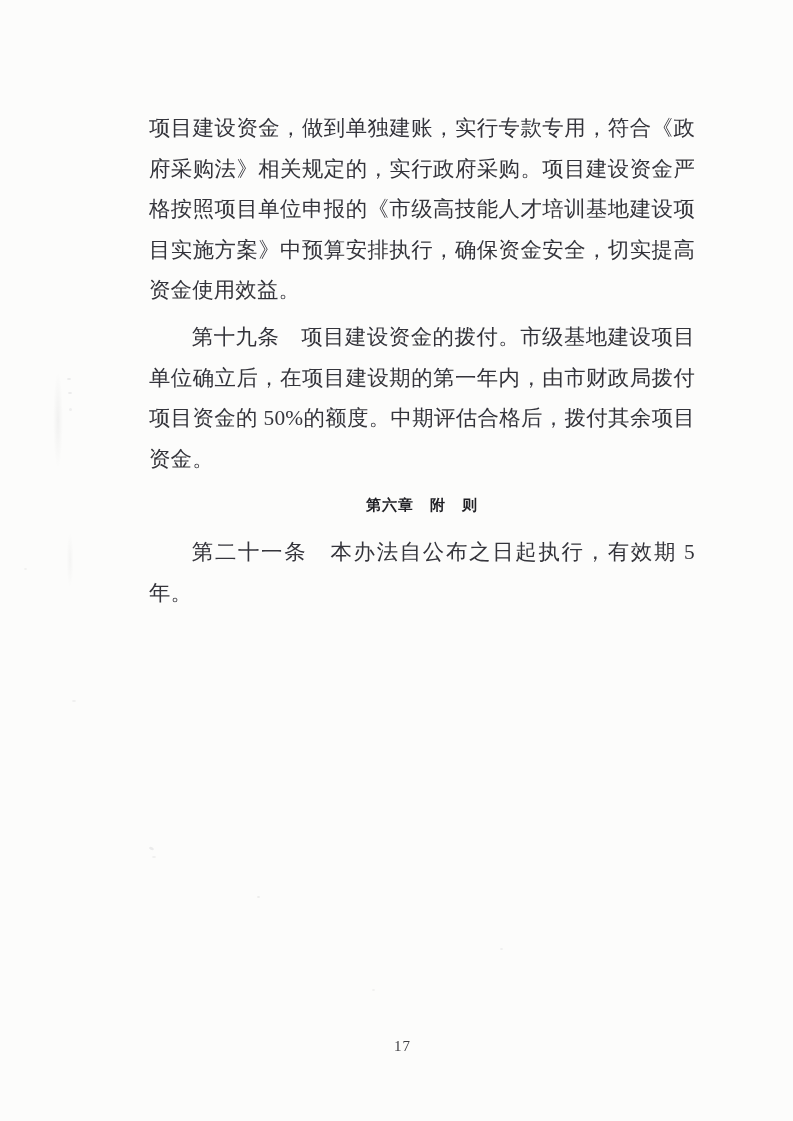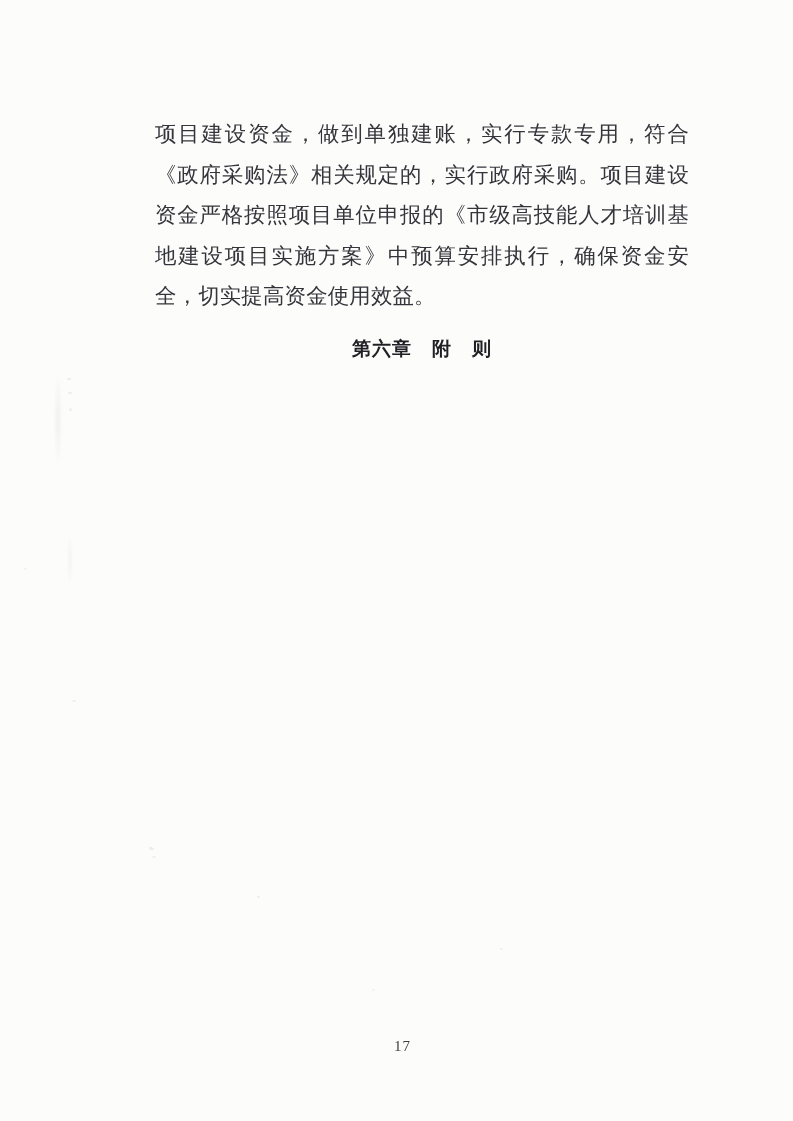--- a/index.html
+++ b/index.html
@@ -22,31 +22,31 @@
       position: absolute;
       left: 143px;
       top: 102px;
       width: 558px;
       font-size: 21.4px;
       line-height: 40.6px;
       color: #34343b;
       text-align: justify;
     }
     .para {
-      margin: 12px;
+      margin: 6px;
       letter-spacing: 0.2px;
     }
     .para.indent {
       text-indent: 2em;
     }
     .chapter-heading {
       margin: 5px 0 4px 0;
       font-family: "Liberation Sans", "DejaVu Sans", sans-serif;
       font-weight: 700;
-      font-size: 19px;
+      font-size: 15px;
       line-height: 40.6px;
       color: #1f1f24;
       text-align: center;
       letter-spacing: 1px;
     }
     .page-number {
       position: absolute;
       top: 1038px;
       left: 6px;
       width: 100%;
@@ -73,24 +73,26 @@
   </style>
 </head>
 <body>
 
 <div class="page">
 
   <div class="content">
     <p class="para">项目建设资金，做到单独建账，实行专款专用，符合《政府采购法》相关规定的，实行政府采购。项目建设资金严格按照项目单位申报的《市级高技能人才培训基地建设项目实施方案》中预算安排执行，确保资金安全，切实提高资金使用效益。</p>
 
 
+    <p class="para indent">第十九条　项目建设资金的拨付。市级基地建设项目单位确立后，在项目建设期的第一年内，由市财政局拨付项目资金的 50%的额度。中期评估合格后，拨付其余项目资金。</p>
 
     <h2 class="chapter-heading">第六章　附　则</h2>
 
 
+    <p class="para indent">第二十一条　本办法自公布之日起执行，有效期 5 年。</p>
   </div>
 
   <div class="page-number">17</div>
 
   <div class="speck s1"></div>
   <div class="speck s2"></div>
   <div class="speck s3"></div>
   <div class="speck s4"></div>
   <div class="speck s5"></div>
   <div class="speck s6"></div>

